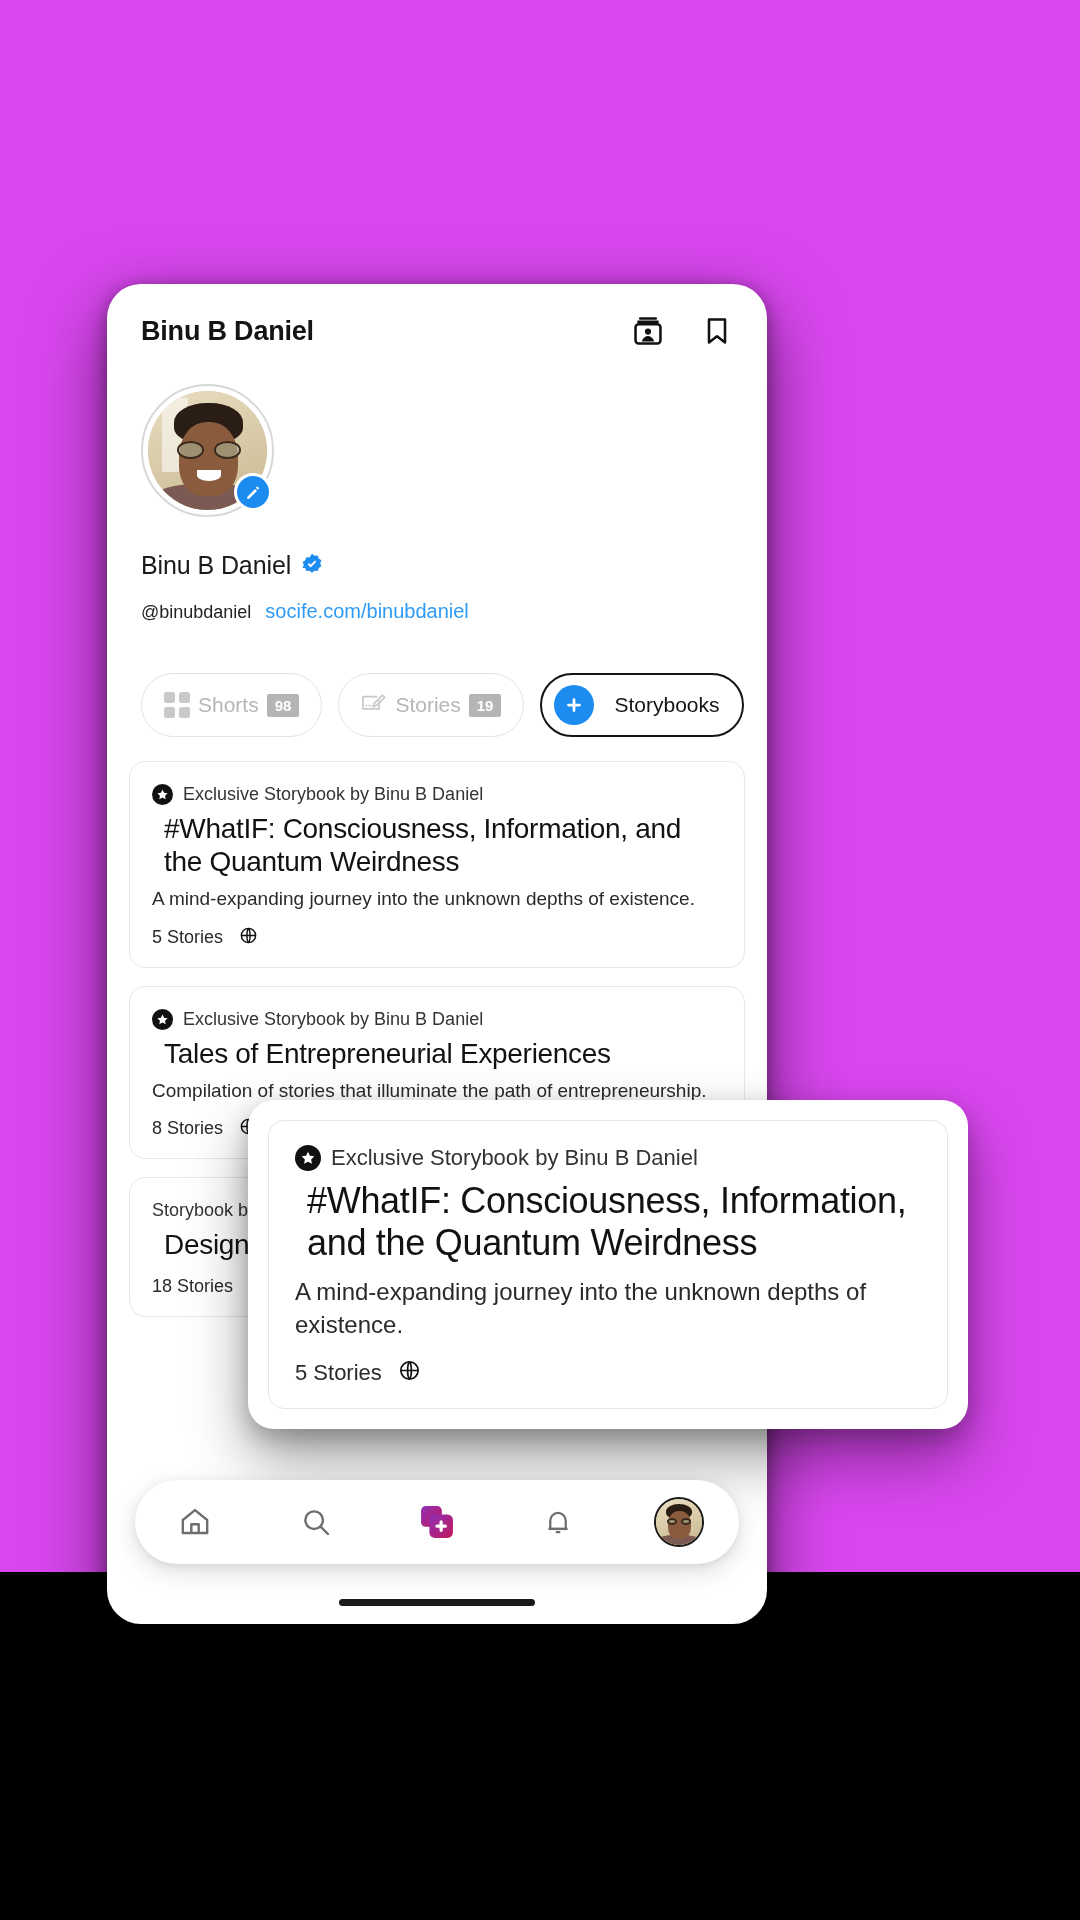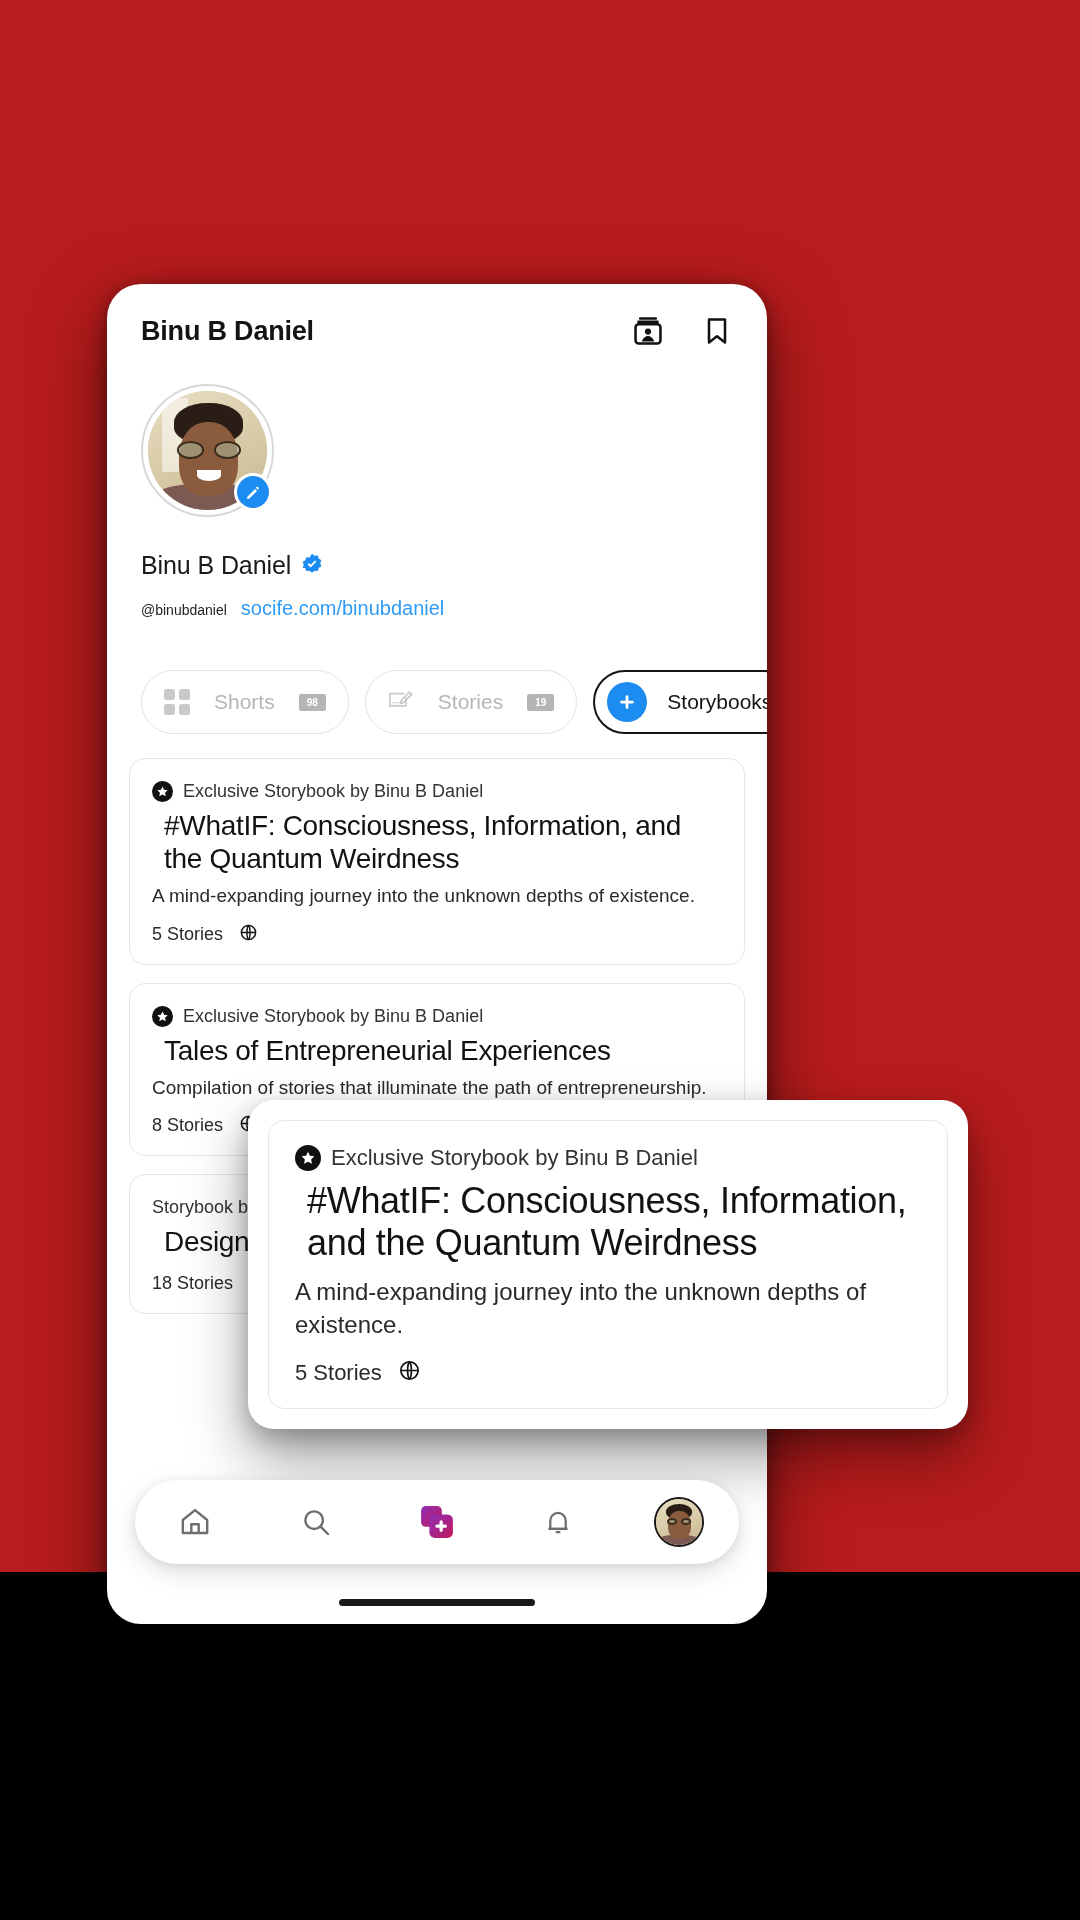--- a/index.html
+++ b/index.html
@@ -2,21 +2,21 @@
 <html><head>
 <meta charset="utf-8">
 <style>
   * { box-sizing: border-box; margin: 0; padding: 0; }
   html, body {
     width: 1080px; height: 1920px;
     background: #000000;
     font-family: "Liberation Sans", sans-serif;
     overflow: hidden;
   }
-  .stage { position: relative; width: 1080px; height: 1572px; background:#b91c1c; }
+  .stage { position: relative; width: 1080px; height: 1572px; background:#d946ef; }
 
   
   .phone {
     position: absolute;
     left: 107px; top: 284px;
     width: 660px; height: 1340px;
     background: #ffffff;
     border-radius: 34px;
     box-shadow: 0 26px 70px rgba(0,0,0,0.55), 0 4px 18px rgba(0,0,0,0.4);
     overflow: hidden;
@@ -56,39 +56,39 @@
   .stats { display: flex; flex: 1; justify-content: space-around; padding-left: 22px; }
   .stat { text-align: center; }
   .stat-num { font-size: 27px; font-weight: 700; color: #1a1a1a; line-height: 1.15; }
   .stat-label { font-size: 19px; color: #4a4a4a; margin-top: 4px; }
 
   
   .identity { padding: 34px 34px 0 34px; }
   .name-line { display: flex; align-items: center; gap: 9px; }
   .display-name { font-size: 25px; color: #1a1a1a; letter-spacing: -0.1px; }
   .handle-line { display: flex; align-items: baseline; gap: 14px; margin-top: 4px; }
-  .handle { font-size: 14px; color: #232323; margin-top: 18px; }
+  .handle { font-size: 18px; color: #232323; margin-top: 18px; }
   .profile-url { font-size: 20px; color: #2f9bf5; }
 
   .bio { padding: 22px 34px 0 34px; line-height: 1.38; }
   .bio-line { font-size: 21px; color: #1f1f1f; }
   .bio-link { font-size: 21px; color: #2f9bf5; }
 
   
   .pills { display: flex; gap: 16px; padding: 28px 34px 0 34px; }
   .pill {
-    display: flex; align-items: center; gap: 24px;
+    display: flex; align-items: center; gap: 8px;
     border: 1.5px solid #e3e3e3; border-radius: 40px;
     padding: 12px 22px; background: #fff;
   }
   .pill.active { border: 2.5px solid #141414; padding: 10px 22px 10px 12px; gap: 20px; }
   .pill-label { font-size: 21px; color: #b6b6b6; }
   .pill.active .pill-label { color: #141414; }
   .pill-count {
-    font-size: 10px; color: #fff; background: #b5b5b5;
+    font-size: 15px; color: #fff; background: #b5b5b5;
     border-radius: 2px; padding: 3px 8px; font-weight: 600;
   }
   .plus-circle {
     width: 40px; height: 40px; border-radius: 50%; background: #1c8cf0;
     display:flex; align-items:center; justify-content:center;
   }
   .grid-icon { display:grid; grid-template-columns: 1fr 1fr; gap:4px; }
   .grid-icon i { display:block; width:11px; height:11px; background:#c9c9c9; border-radius:2.5px; }
 
   

